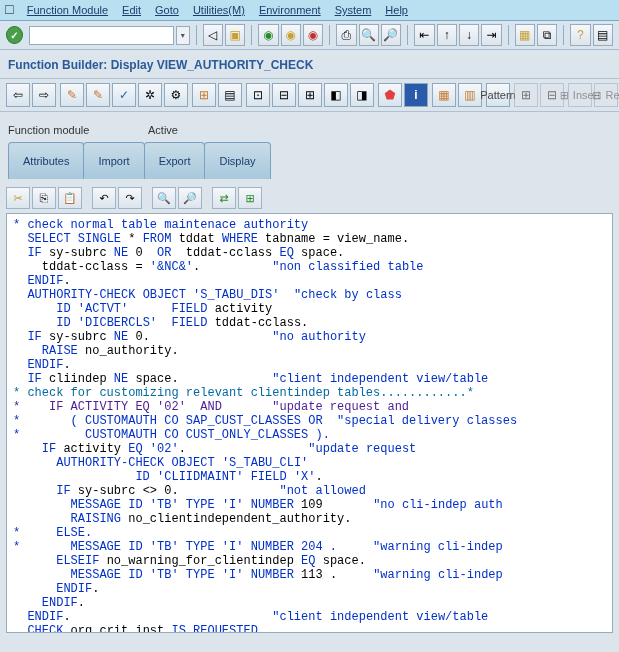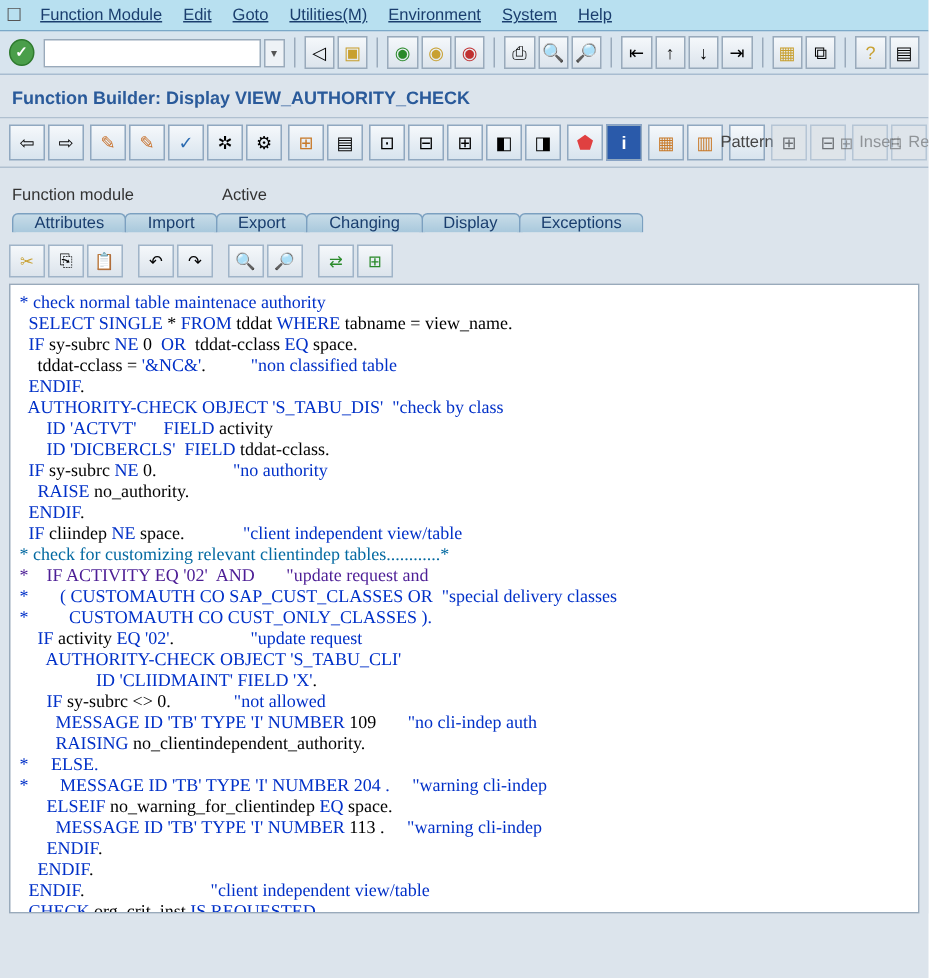--- a/index.html
+++ b/index.html
@@ -25,29 +25,29 @@
   .app-btn.txt { font-size:11px;color:#444;padding:0 8px;}
   .app-btn.disabled { opacity:0.5;background:#e0e4e8;}
   .sep2 { width:3px;height:24px;}
 
   .field-row { background:#dce4ec;padding:12px 8px 6px 8px;display:flex;align-items:center;gap:8px;}
   .field-label { width:130px;color:#333;}
   .field-input { width:220px;height:18px;border:1px solid #9ab;background:#fff;padding:1px 4px;font-size:11px;}
   .field-status { color:#333;margin-left:2px;}
 
   .tabstrip { background:#dce4ec;padding:0 8px;display:flex;align-items:flex-end;gap:0;}
-  .tab { padding:0 14px;background:linear-gradient(#c8dce8,#a8c8dc);border:1px solid #7ba0c0;border-bottom:none;border-radius:4px 4px 0 0;margin-right:-1px;color:#1a3e6e;cursor:pointer;font-size:11px;position:relative;}
+  .tab { padding:12px 14px;background:linear-gradient(#c8dce8,#a8c8dc);border:1px solid #7ba0c0;border-bottom:none;border-radius:4px 4px 0 0;margin-right:-1px;color:#1a3e6e;cursor:pointer;font-size:11px;position:relative;}
   .tab.active { background:#3a74b4;color:#fff;border-color:#2a5a9a;z-index:2;}
 
   .editor-wrap { background:#dce4ec;padding:6px 6px 0 6px;}
   .editor-toolbar { background:#dce4ec;padding:2px 0 4px 0;display:flex;gap:2px;}
   .ebtn { width:24px;height:22px;border:1px solid #a0b4c8;background:linear-gradient(#f5f8fb,#dce4ec);display:flex;align-items:center;justify-content:center;font-size:11px;cursor:pointer;}
   .esep { width:6px;}
 
-  .code-area { background:#fff;border:1px solid #9ab;padding:4px 6px;font-family:Liberation Serif, serif;font-size:12px;line-height:14px;color:#000;height:420px;overflow:hidden;white-space:pre;}
+  .code-area { background:#fff;border:1px solid #9ab;padding:4px 6px;font-family:Liberation Mono, monospace;font-size:12px;line-height:14px;color:#000;height:420px;overflow:hidden;white-space:pre;}
 </style>
 </head>
 <body>
 
 <div class="menubar">
   <span class="menubar-icon">☐</span>
   <span class="menu-item"><span class="ul">Function Module</span></span>
   <span class="menu-item"><span class="ul">Edit</span></span>
   <span class="menu-item"><span class="ul">Goto</span></span>
   <span class="menu-item"><span class="ul">Utilities(M)</span></span>
@@ -130,23 +130,21 @@
 
 <div class="field-row">
   <span class="field-label">Function module</span>
   <span class="field-status">Active</span>
 </div>
 
 <div class="tabstrip">
   <div class="tab">Attributes</div>
   <div class="tab">Import</div>
   <div class="tab">Export</div>
-  <div class="tab">Changing</div>
   <div class="tab">Display</div>
-  <div class="tab">Exceptions</div>
 </div>
 
 <div class="editor-wrap">
   <div class="editor-toolbar">
     <div class="ebtn" style="color:#c8a030">✂</div>
     <div class="ebtn">⎘</div>
     <div class="ebtn">📋</div>
     <div class="esep"></div>
     <div class="ebtn">↶</div>
     <div class="ebtn">↷</div>

